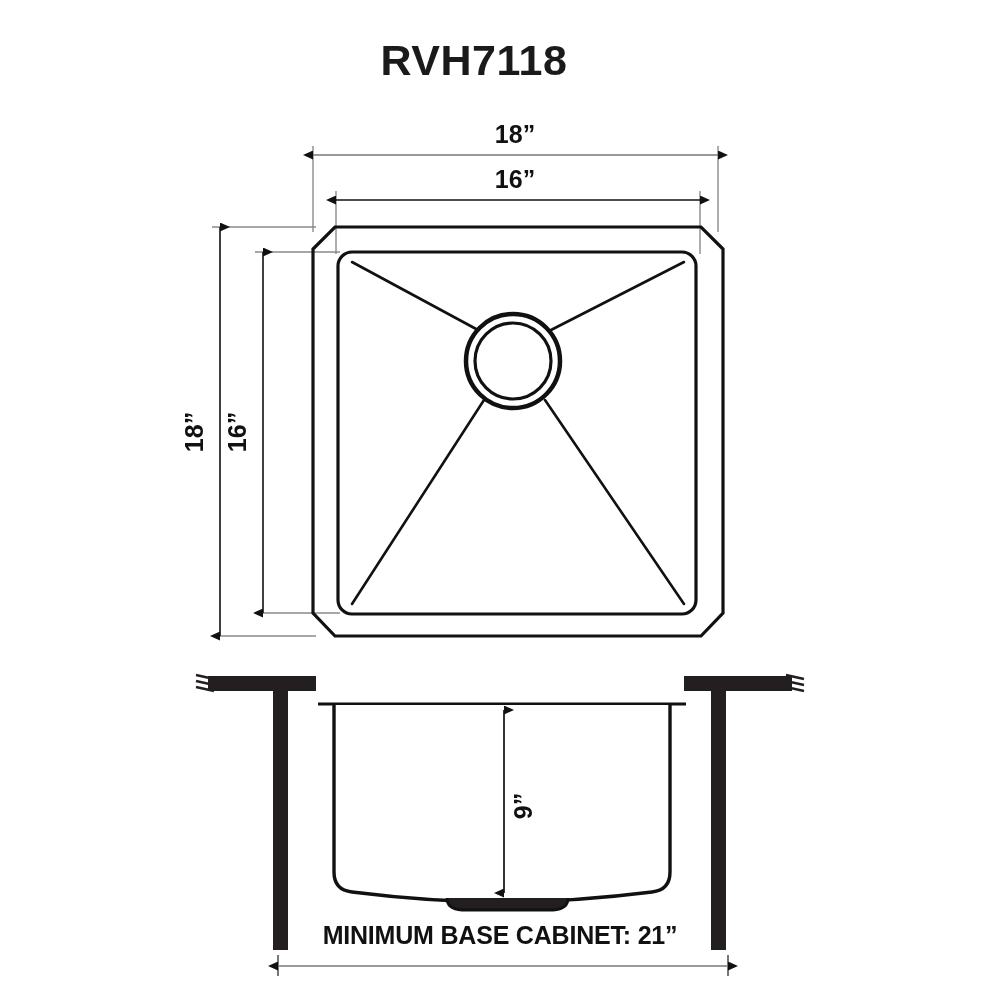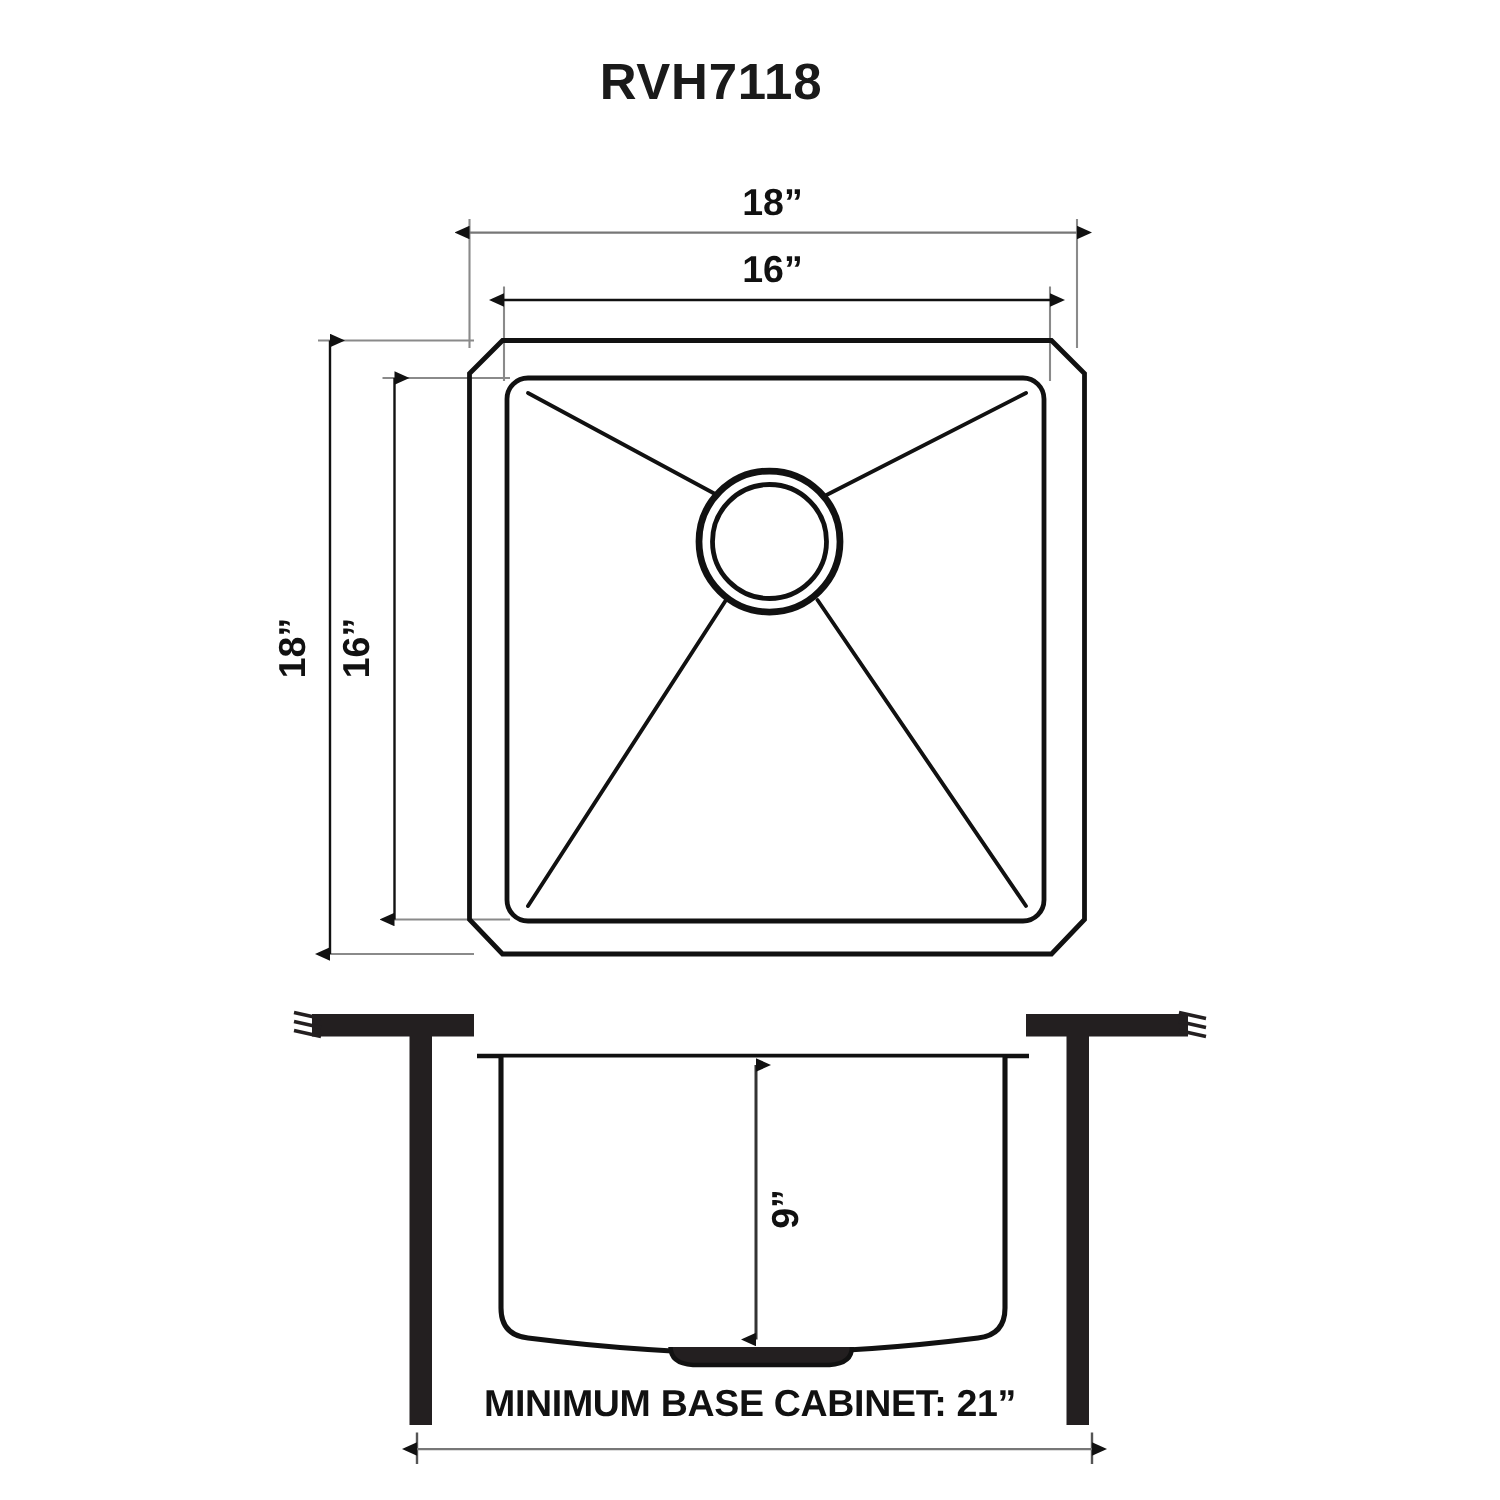--- a/index.html
+++ b/index.html
@@ -20,21 +20,21 @@
     height: 1000px;
     background: #ffffff;
   }
   .title {
     position: absolute;
     top: 36px;
     left: 0;
     width: 948px;
     text-align: center;
     font-family: "Liberation Sans", sans-serif;
-    font-size: 34px;
+    font-size: 43px;
     font-weight: bold;
     color: #1a1a1a;
     letter-spacing: 0.5px;
   }
   svg.drawing {
     position: absolute;
     top: 0;
     left: 0;
     width: 1000px;
     height: 1000px;

